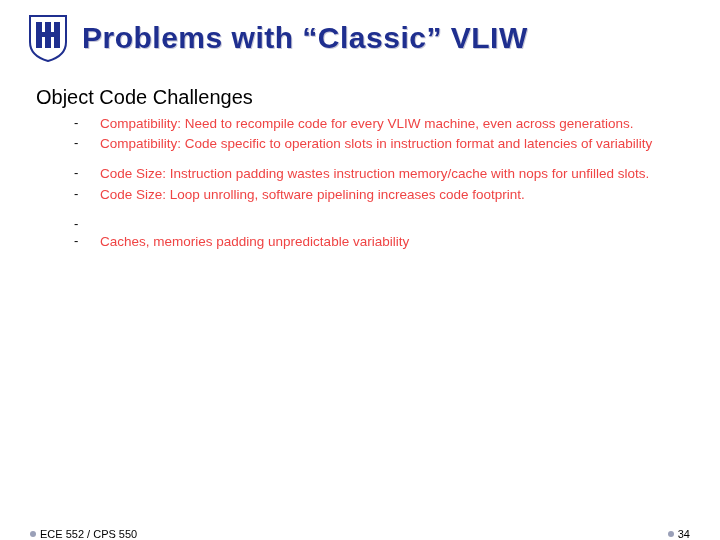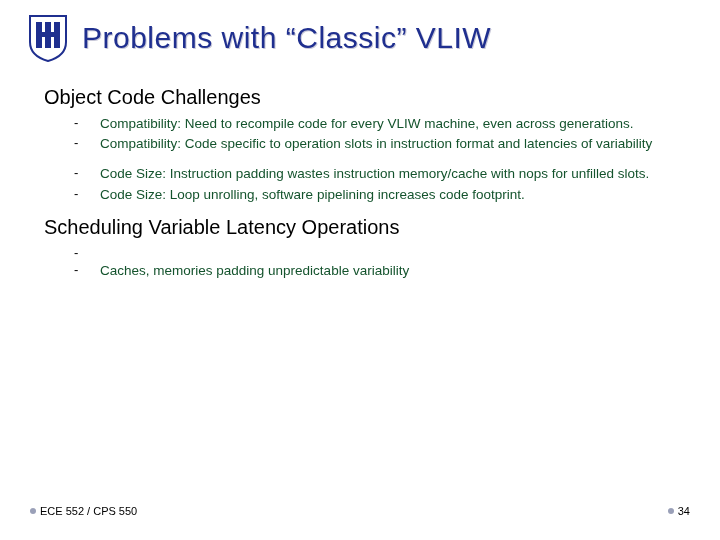--- a/index.html
+++ b/index.html
@@ -17,32 +17,32 @@
     padding: 14px 28px 8px 28px;
   }
   .logo {
     width: 40px;
     height: 48px;
     margin-right: 14px;
     flex-shrink: 0;
   }
   .title {
     font-size: 30px;
-    font-weight: normal;
+    font-weight: bold;
     color: #1f2f8f;
     text-shadow: 1px 1px 0 #c8c8d8;
     letter-spacing: 0.5px;
   }
   .content {
     padding: 4px 36px 0 36px;
   }
   .section-heading {
     font-size: 20px;
     color: #000;
-    margin: 12px 0 6px 8px;
+    margin: 12px 0 6px 0;
     font-weight: normal;
   }
   .bullet-group {
     margin-left: 36px;
     margin-bottom: 12px;
   }
   .bullet-row {
     display: flex;
     align-items: flex-start;
     margin-bottom: 2px;
@@ -50,26 +50,26 @@
   .bullet-dash {
     font-size: 13px;
     color: #000;
     width: 28px;
     flex-shrink: 0;
     text-align: left;
     padding-left: 2px;
   }
   .bullet-text {
     font-size: 13.5px;
-    color: #14532d;
+    color: #ef4444;
     line-height: 1.35;
   }
   .footer {
     position: absolute;
-    bottom: 23px;
+    bottom: 0;
     left: 0;
     right: 0;
     padding: 0 30px;
     display: flex;
     justify-content: space-between;
     align-items: center;
     font-size: 11px;
     color: #000;
     text-align: center;
   }
@@ -121,21 +121,20 @@
     <div class="bullet-row">
       <span class="bullet-dash">-</span>
       <span class="bullet-text">Code Size: Instruction padding wastes instruction memory/cache with nops for unfilled slots.</span>
     </div>
     <div class="bullet-row">
       <span class="bullet-dash">-</span>
       <span class="bullet-text">Code Size: Loop unrolling, software pipelining increases code footprint.</span>
     </div>
   </div>
 
-  <h2 class="section-heading">Scheduling Variable Latency Operations</h2>
 
   <div class="bullet-group">
     <div class="bullet-row">
       <span class="bullet-dash">-</span>
     </div>
     <div class="bullet-row">
       <span class="bullet-dash">-</span>
       <span class="bullet-text">Caches, memories padding unpredictable variability</span>
     </div>
   </div>

